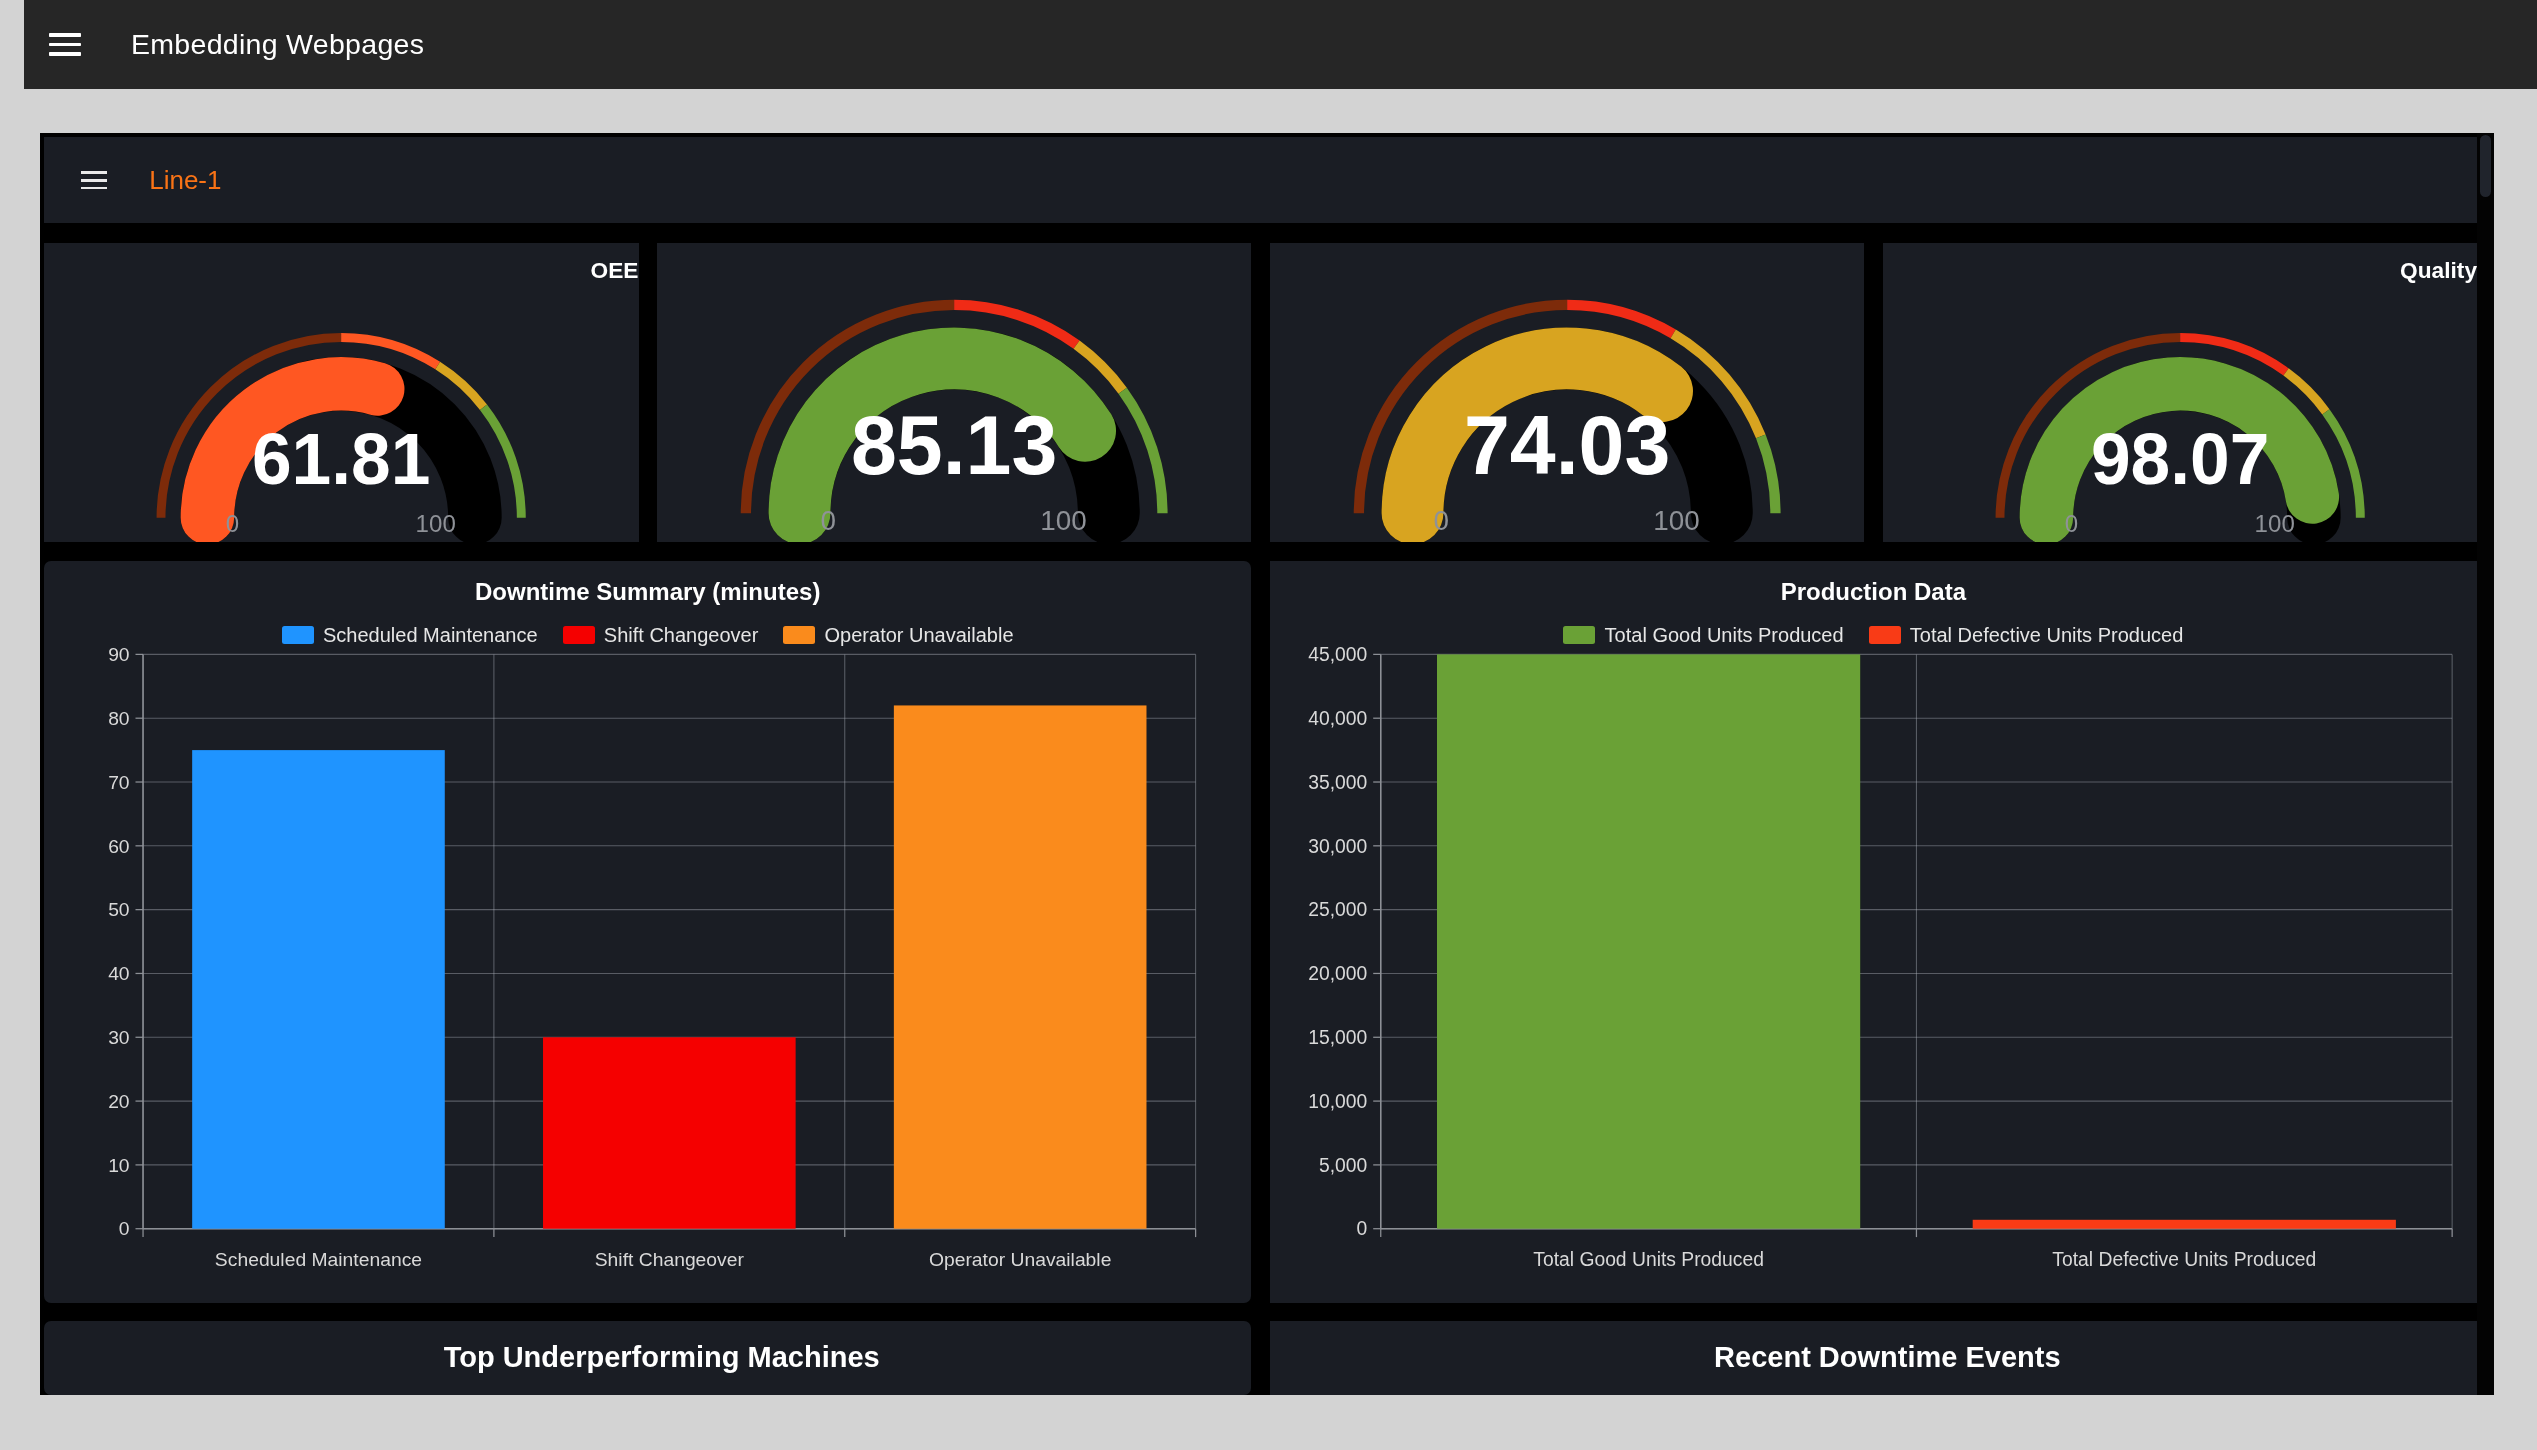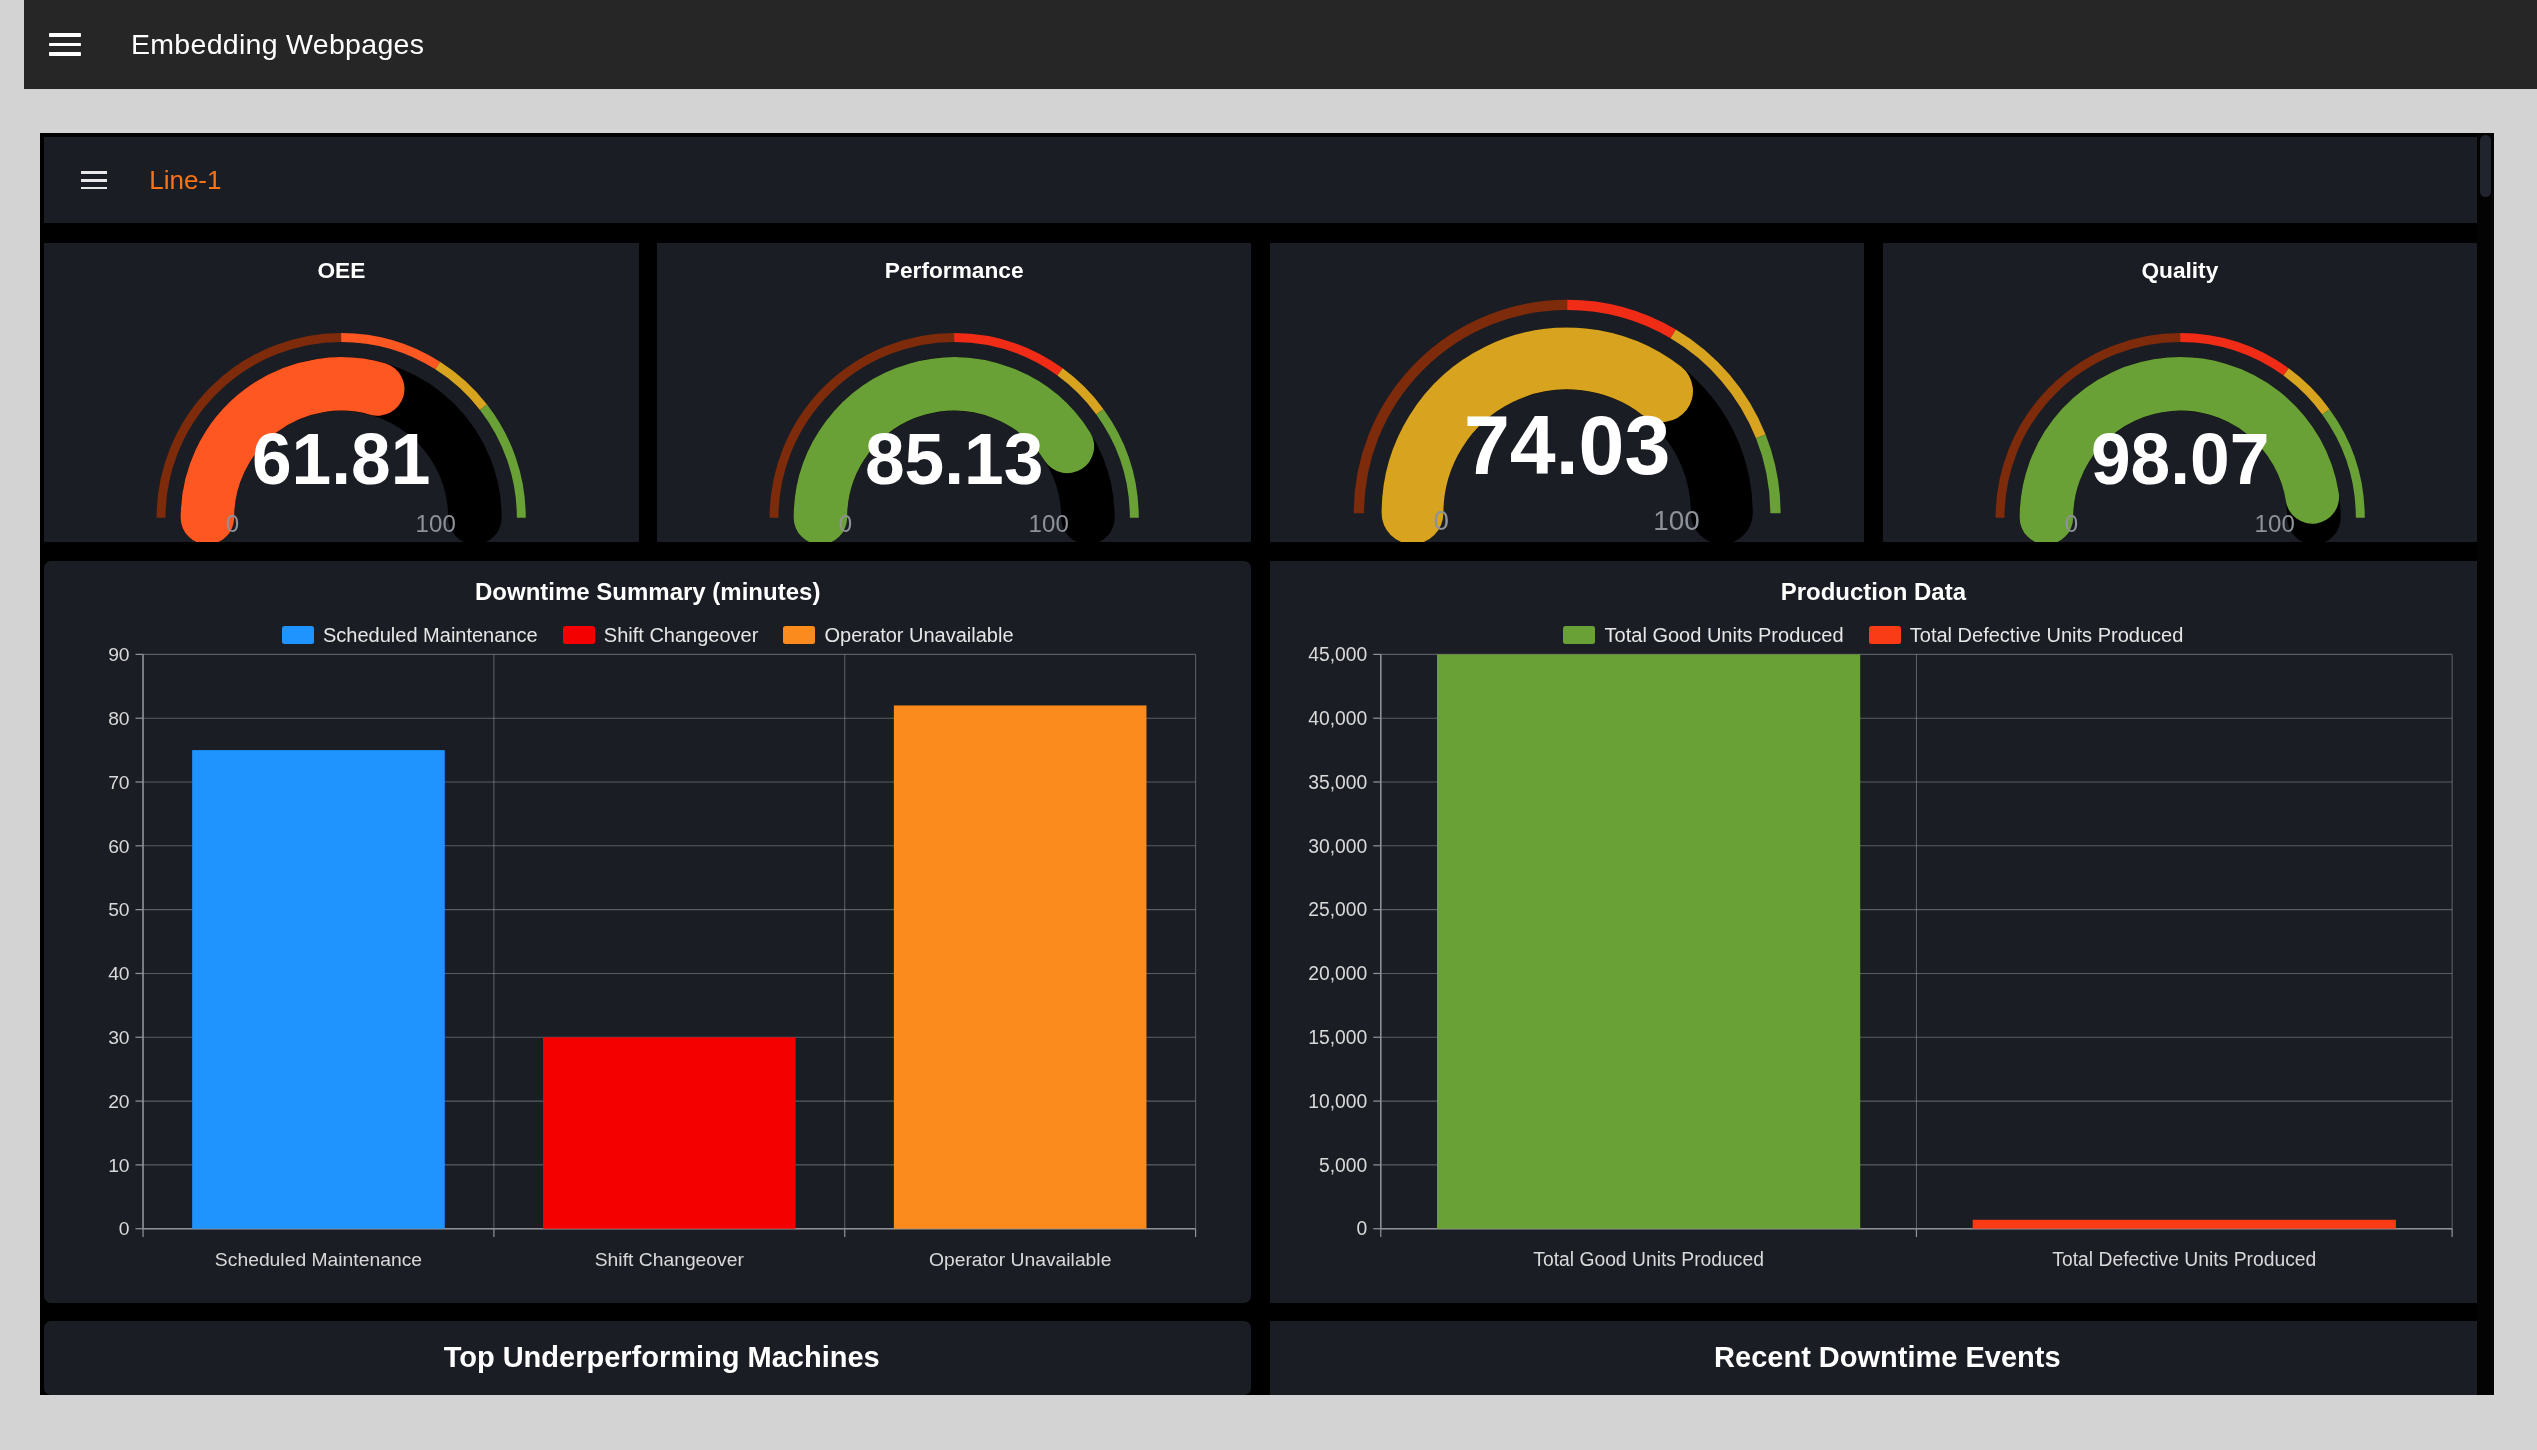--- a/index.html
+++ b/index.html
@@ -26,21 +26,21 @@
   .dash-header .burger{margin-left:37px;width:26px;height:18.5px;display:flex;flex-direction:column;
          justify-content:space-between;cursor:pointer;}
   .dash-header .burger span{display:block;height:2.9px;background:#e9e9e9;}
   .dash-header .title{margin-left:42px;color:#f97316;font-size:26px;font-weight:400;}
 
   .row{display:flex;gap:18.5px;margin-bottom:18.5px;}
   .card{background:#1a1d24;display:flex;flex-direction:column;min-width:0;}
 
   
   .gauges .card{flex:1 1 0;height:299px;}
-  .gauge-title{text-align:center;color:#ffffff;font-weight:700;font-size:22.7px;margin-top:13.4px;}
+  .gauge-title{text-align:right;color:#ffffff;font-weight:700;font-size:22.7px;margin-top:13.4px;}
   svg.gauge{flex:1 1 auto;width:100%;min-height:0;}
 
   
   .charts{height:742px;}
   .chart-card-left{flex:0 0 1207px;border-radius:7px;}
   .chart-card-right{flex:1 1 auto;}
   .chart-title{text-align:center;color:#ffffff;font-weight:700;font-size:24px;margin-top:17px;}
   .legend{display:flex;justify-content:center;align-items:center;gap:25px;margin-top:18.5px;height:22px;}
   .legend-item{display:flex;align-items:center;gap:9.2px;}
   .legend-swatch{width:32px;height:18.5px;border-radius:2.5px;}
@@ -88,21 +88,20 @@
               <path d="M 348.2370125857573 91.44575904859298 A 202 202 0 0 1 399.6113124998895 138.1927751620988" stroke="#d8a420" stroke-width="10" fill="none"></path>
               <path d="M 399.6113124998895 138.1927751620988 A 202 202 0 0 1 442 262" stroke="#6aa136" stroke-width="10" fill="none"></path>
               <path d="M 90 262 A 150 150 0 0 1 390 262" stroke="#000000" stroke-width="60" stroke-linecap="round" fill="none"></path>
               <path d="M 90 262 A 150 150 0 0 1 280.9881227923915 117.70871893993098" stroke="#ff5722" stroke-width="60" stroke-linecap="round" fill="none"></path>
               <text x="240" y="224" text-anchor="middle" fill="#ffffff" font-size="80" font-weight="bold">61.81</text>
               <text x="118" y="278" text-anchor="middle" fill="#8f9298" font-size="27">0</text>
               <text x="346" y="278" text-anchor="middle" fill="#8f9298" font-size="27">100</text>
             </svg>
           </div>
           <div class="card">
-            <div class="gauge-title">Performance</div>
             <svg class="gauge" viewBox="0 0 480 290" preserveAspectRatio="xMidYMid meet">
               <path d="M 38 262 A 202 202 0 0 1 240 60" stroke="#7d2b0a" stroke-width="10" fill="none"></path>
               <path d="M 240 60 A 202 202 0 0 1 358.73262096307957 98.5785671362606" stroke="#f02b16" stroke-width="10" fill="none"></path>
               <path d="M 358.73262096307957 98.5785671362606 A 202 202 0 0 1 403.42143286373937 143.26737903692043" stroke="#d8a420" stroke-width="10" fill="none"></path>
               <path d="M 403.42143286373937 143.26737903692043 A 202 202 0 0 1 442 262" stroke="#6aa136" stroke-width="10" fill="none"></path>
               <path d="M 90 262 A 150 150 0 0 1 390 262" stroke="#000000" stroke-width="60" stroke-linecap="round" fill="none"></path>
               <path d="M 90 262 A 150 150 0 0 1 366.9763848402788 182.14389382837766" stroke="#6aa136" stroke-width="60" stroke-linecap="round" fill="none"></path>
               <text x="240" y="224" text-anchor="middle" fill="#ffffff" font-size="80" font-weight="bold">85.13</text>
               <text x="118" y="278" text-anchor="middle" fill="#8f9298" font-size="27">0</text>
               <text x="346" y="278" text-anchor="middle" fill="#8f9298" font-size="27">100</text>

